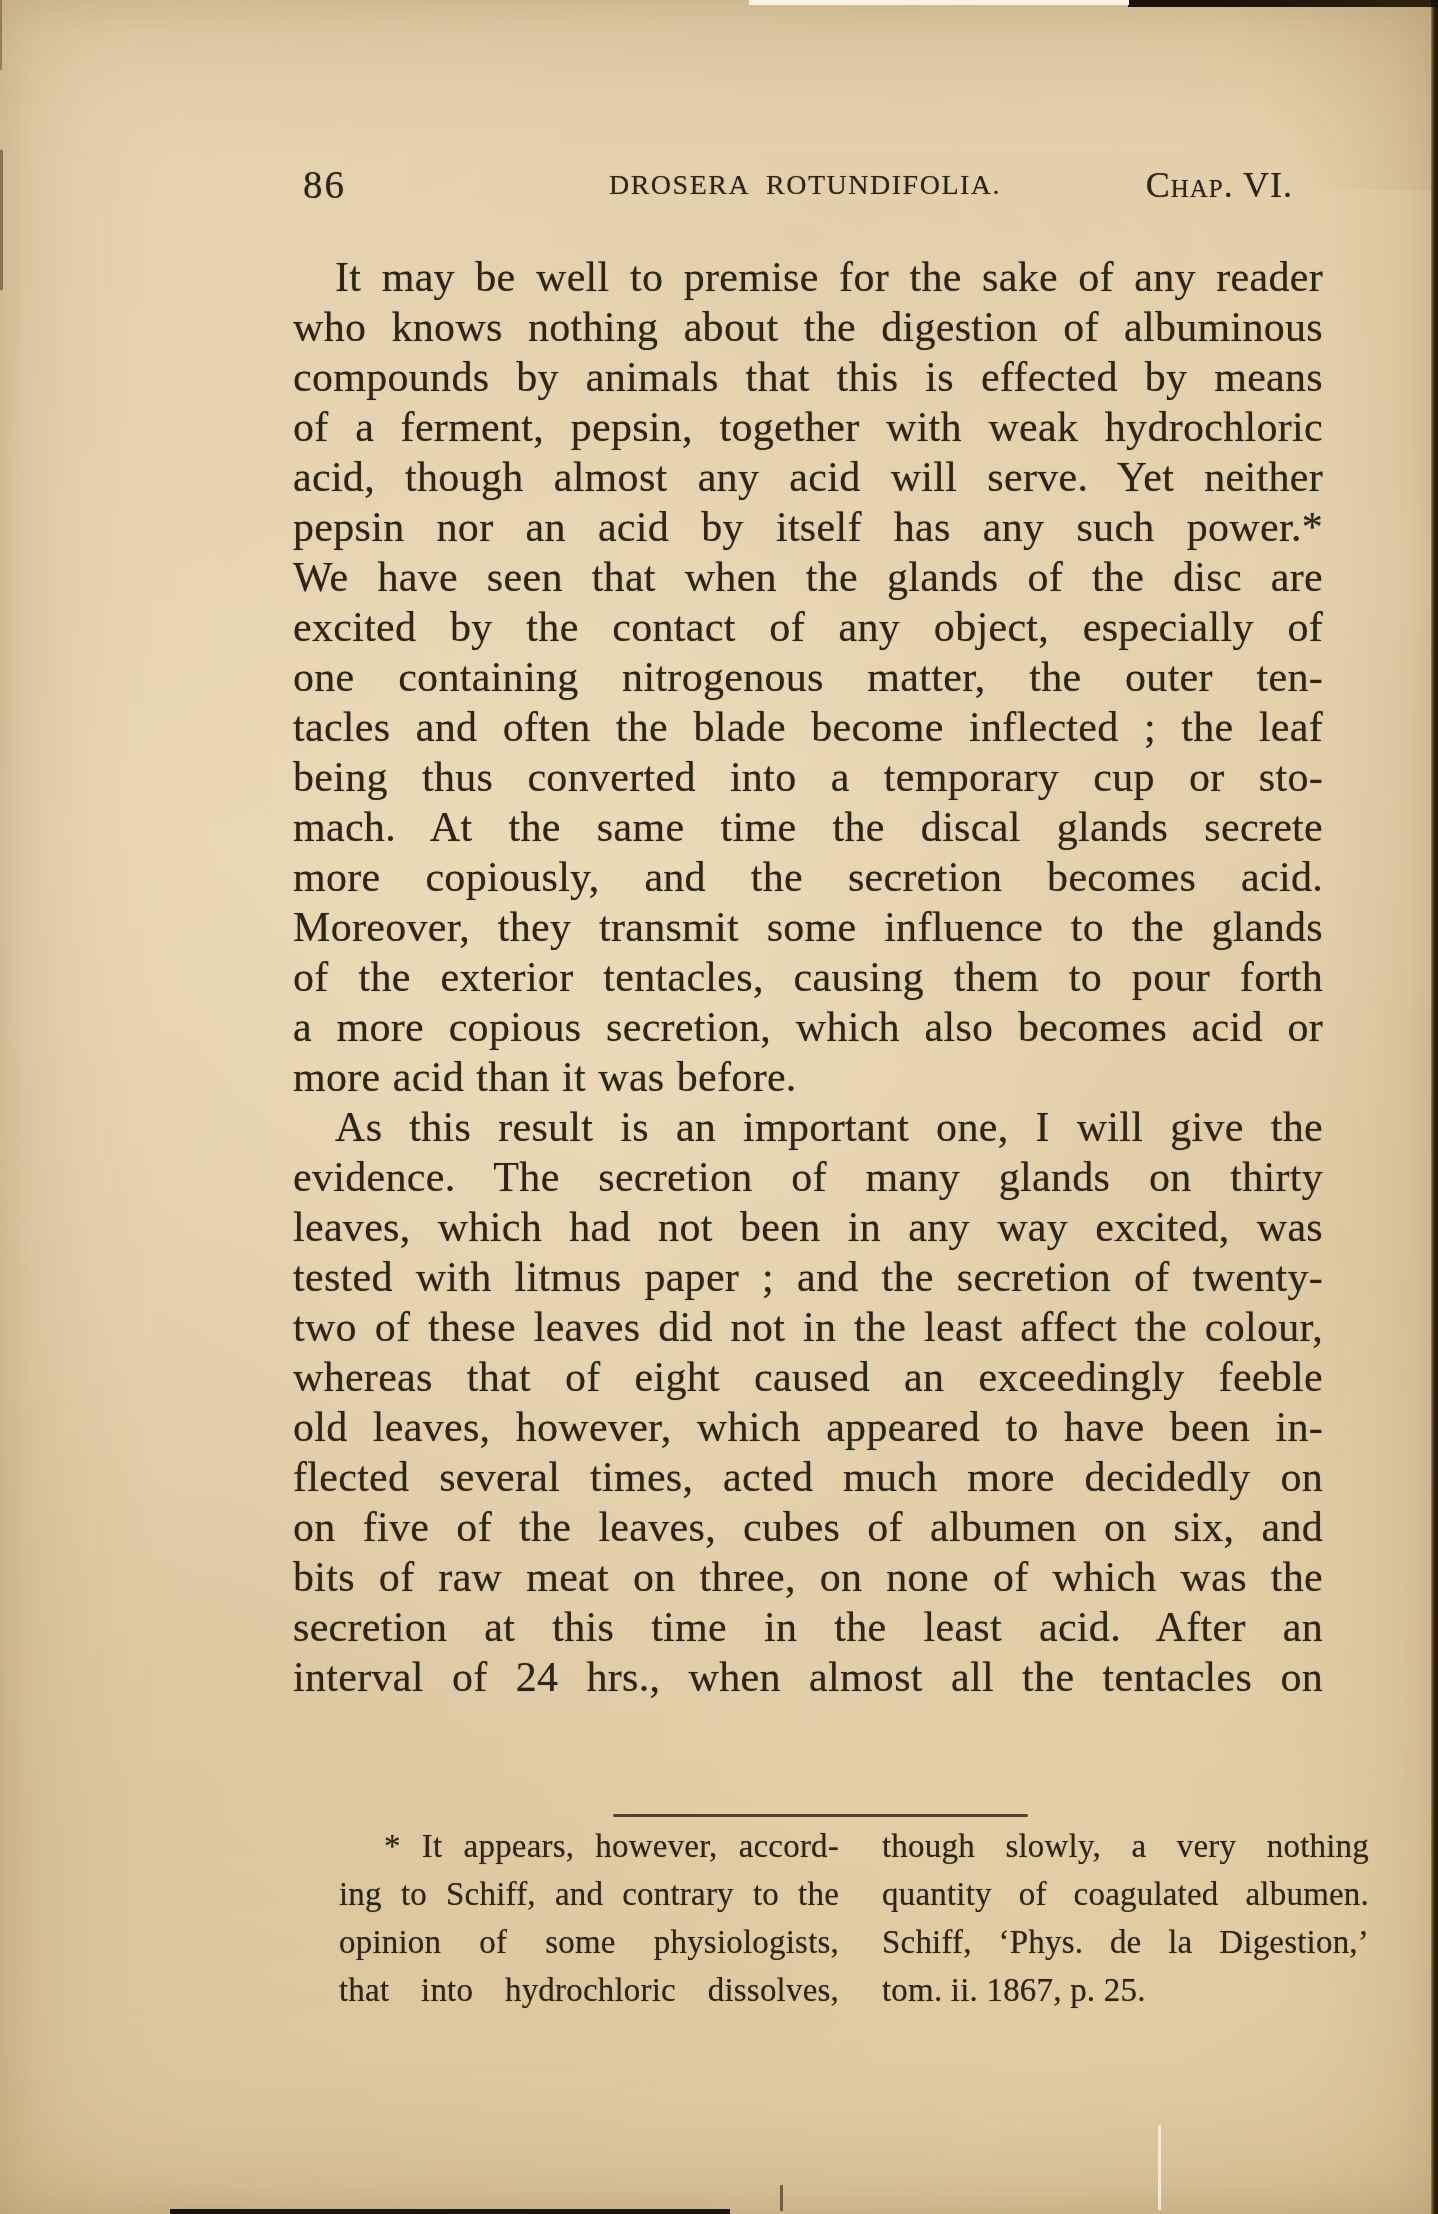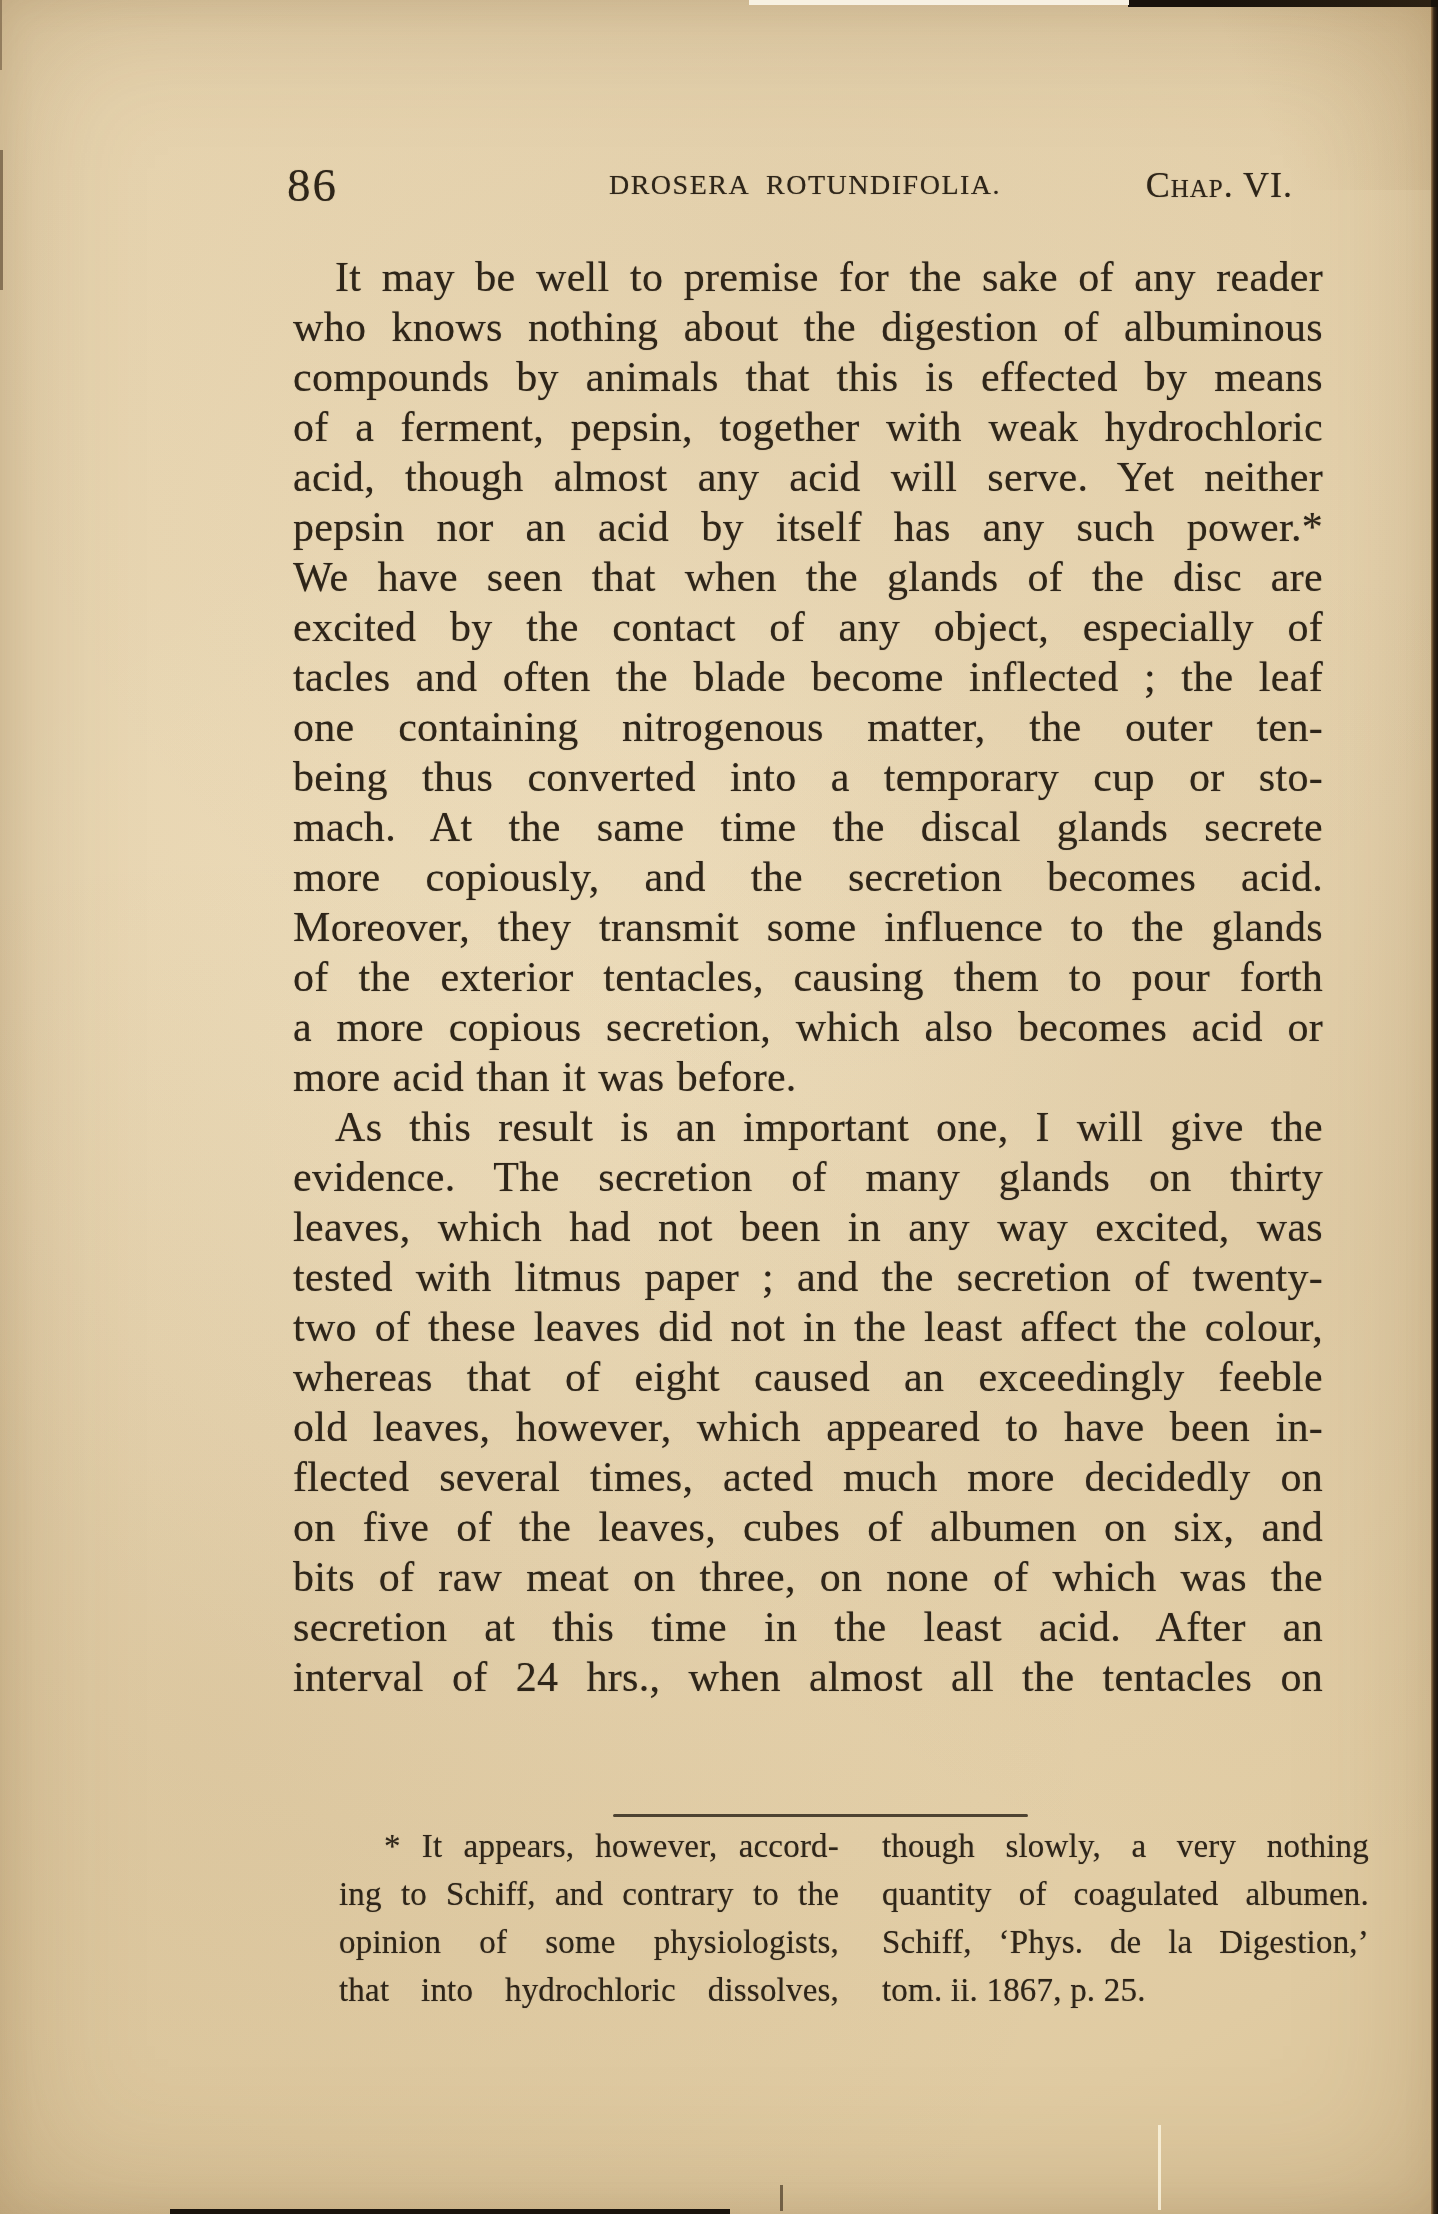--- a/index.html
+++ b/index.html
@@ -17,21 +17,21 @@
   .texture{
     position:absolute;inset:0;pointer-events:none;
     background:
       radial-gradient(circle at 15% 78%, rgba(125,92,48,.07), transparent 42%),
       radial-gradient(circle at 88% 55%, rgba(125,92,48,.06), transparent 38%),
       radial-gradient(circle at 55% 12%, rgba(125,92,48,.05), transparent 40%),
       radial-gradient(circle at 35% 50%, rgba(255,248,228,.10), transparent 45%);
   }
   
   .header{position:absolute;left:287px;top:160px;width:1036px;height:50px;}
-  .pagenum{position:absolute;left:0;top:0;font-size:47px;line-height:50px;letter-spacing:2px;}
+  .pagenum{position:absolute;left:16px;top:0;font-size:39px;line-height:50px;letter-spacing:2px;}
   .runtitle{position:absolute;left:0;right:0;top:0;text-align:center;font-size:28px;line-height:50px;letter-spacing:1.5px;word-spacing:9px;}
   .chapter{position:absolute;right:30px;top:0;font-size:36px;line-height:50px;font-variant:small-caps;letter-spacing:1px;}
   .inky{filter:blur(.35px);text-shadow:0 0 1px rgba(46,37,25,.5);}
   
   .body-text{
     position:absolute;left:293px;top:252px;width:1030px;
     font-size:42px;line-height:50px;letter-spacing:.3px;word-spacing:1.5px;
   }
   .line{text-align:justify;text-align-last:justify;}
   .line.indent{text-indent:42px;}
@@ -72,22 +72,22 @@
 
   <div class="body-text inky">
       <div class="line indent">It may be well to premise for the sake of any reader</div>
       <div class="line">who knows nothing about the digestion of albuminous</div>
       <div class="line">compounds by animals that this is effected by means</div>
       <div class="line">of a ferment, pepsin, together with weak hydrochloric</div>
       <div class="line">acid, though almost any acid will serve. Yet neither</div>
       <div class="line">pepsin nor an acid by itself has any such power.*</div>
       <div class="line">We have seen that when the glands of the disc are</div>
       <div class="line">excited by the contact of any object, especially of</div>
+      <div class="line">one containing nitrogenous matter, the outer ten-</div>
       <div class="line">tacles and often the blade become inflected ; the leaf</div>
-      <div class="line">one containing nitrogenous matter, the outer ten-</div>
       <div class="line">being thus converted into a temporary cup or sto-</div>
       <div class="line">mach. At the same time the discal glands secrete</div>
       <div class="line">more copiously, and the secretion becomes acid.</div>
       <div class="line">Moreover, they transmit some influence to the glands</div>
       <div class="line">of the exterior tentacles, causing them to pour forth</div>
       <div class="line">a more copious secretion, which also becomes acid or</div>
       <div class="line nojust">more acid than it was before.</div>
       <div class="line indent">As this result is an important one, I will give the</div>
       <div class="line">evidence. The secretion of many glands on thirty</div>
       <div class="line">leaves, which had not been in any way excited, was</div>

